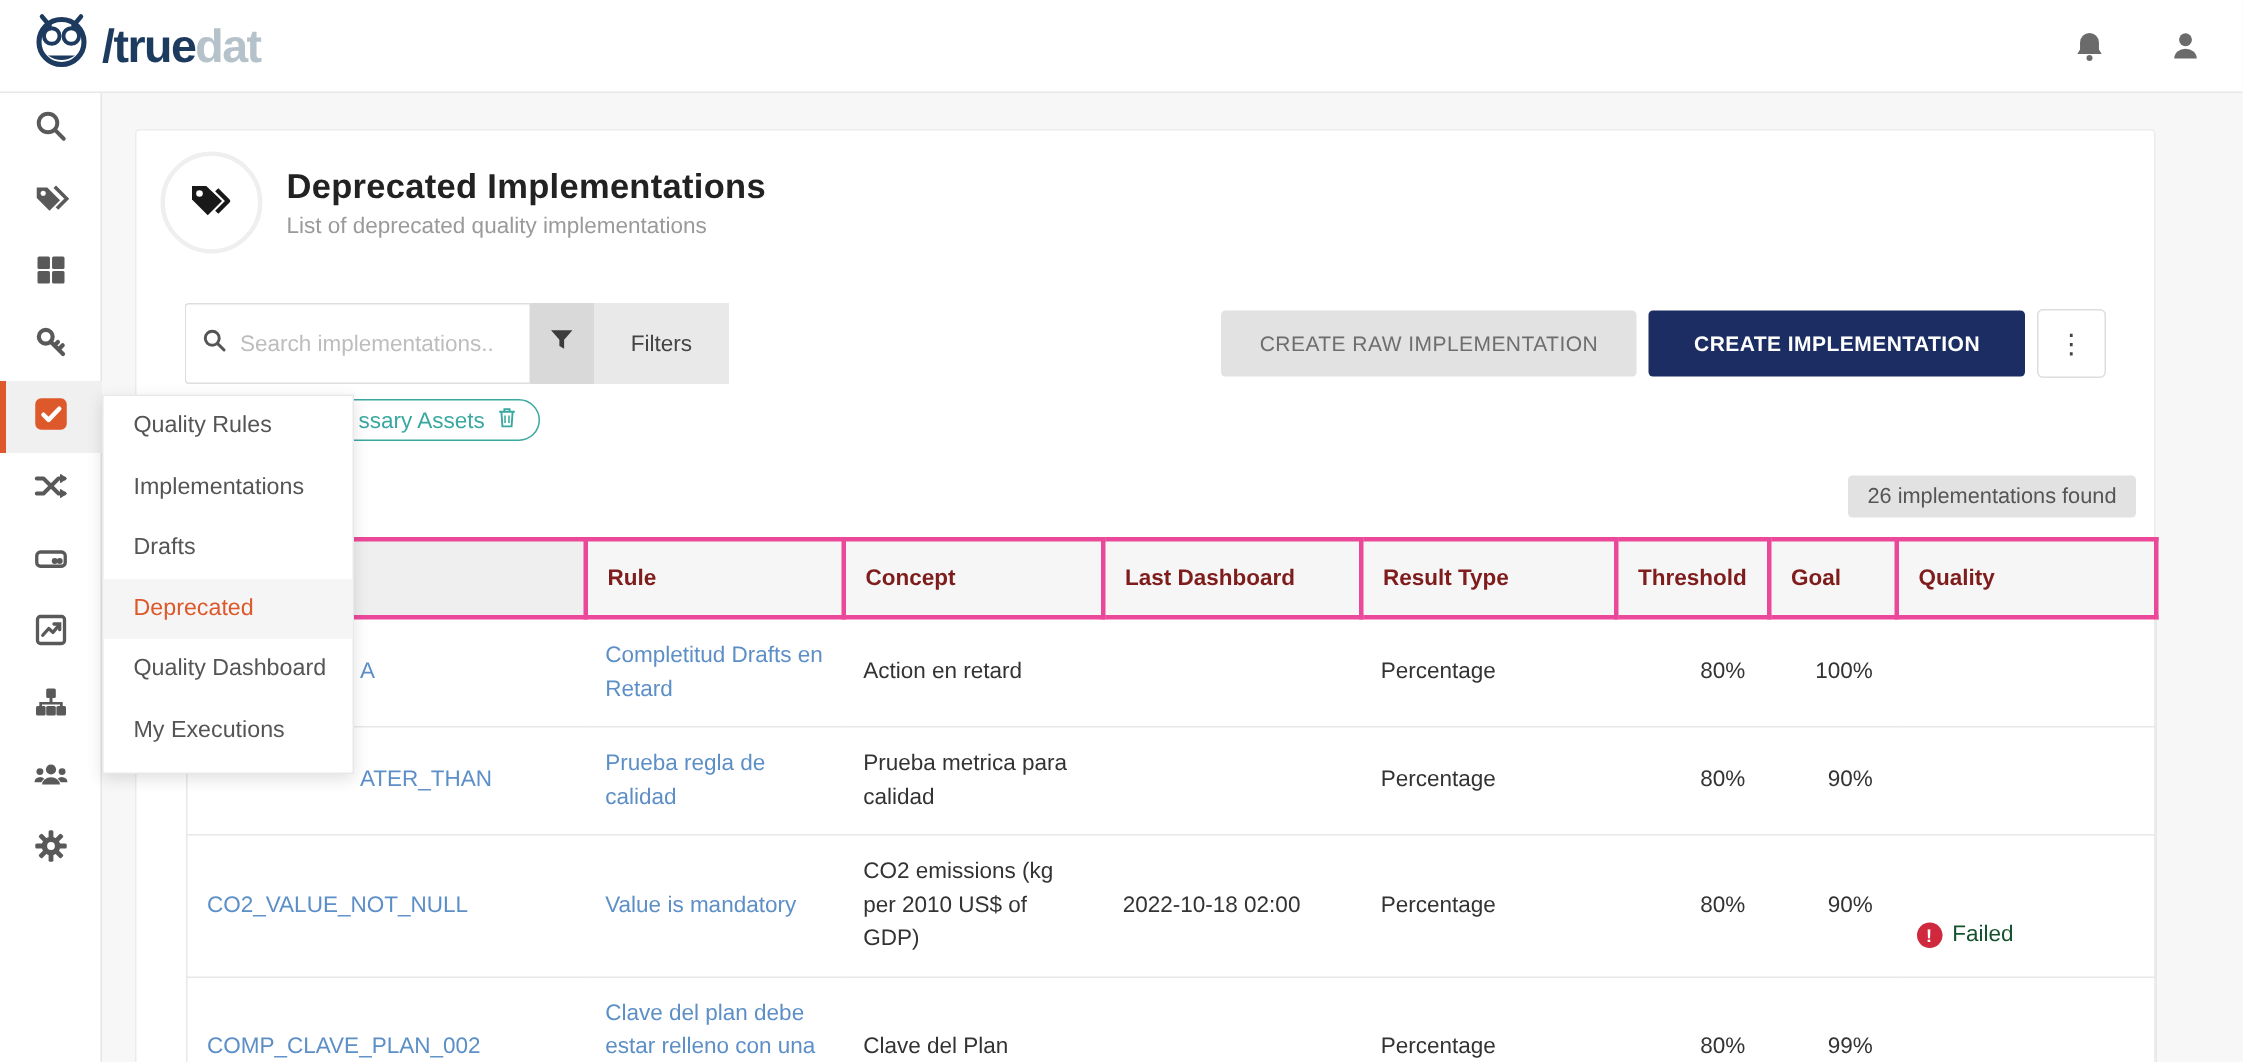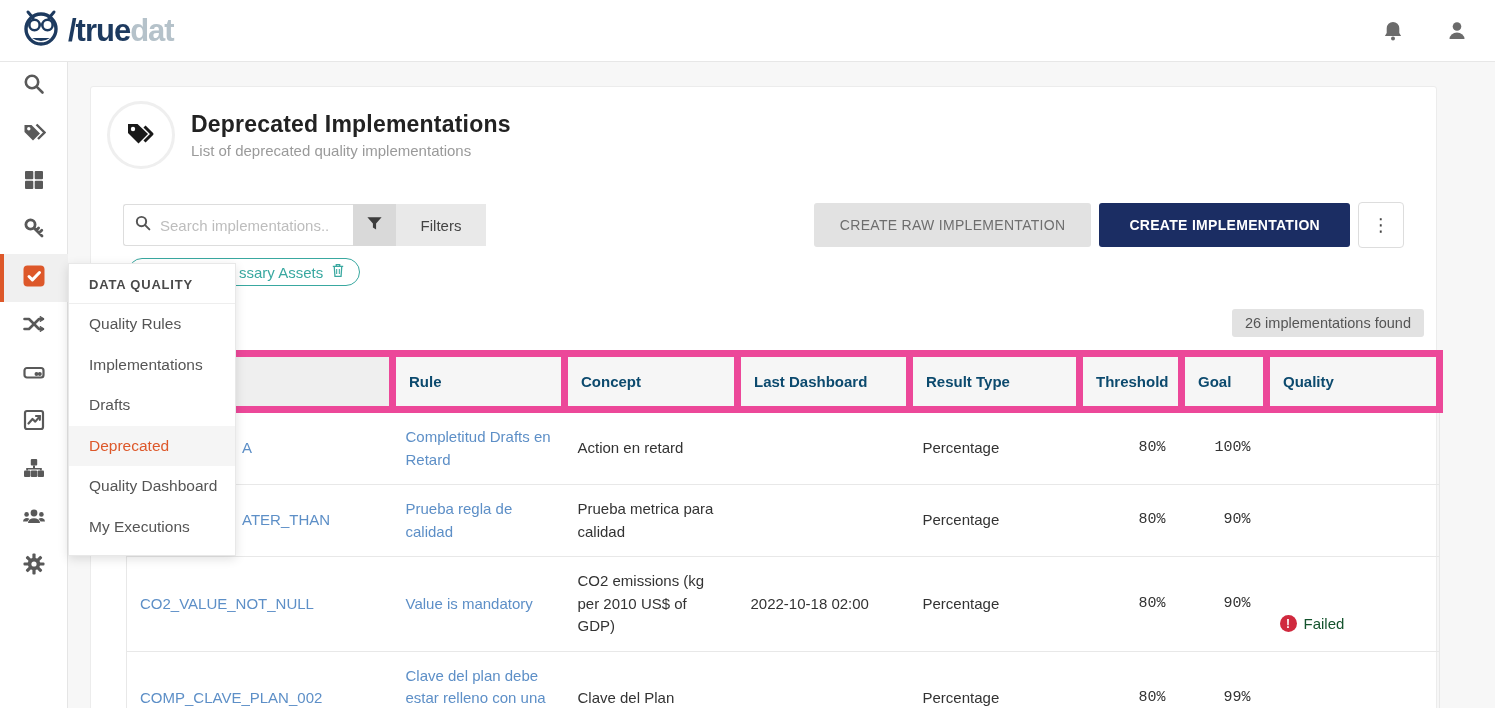--- a/index.html
+++ b/index.html
@@ -34,21 +34,21 @@
 
   
   .card-header { display:flex; align-items:center; gap:16px; padding:14px 0 0 16px; }
   .title-circle { width:68px; height:68px; border-radius:50%; border:3px solid #efefef;
                   display:flex; align-items:center; justify-content:center; flex:0 0 auto; }
   .page-title { font-size:23px; font-weight:600; color:#222; letter-spacing:0.2px; }
   .page-subtitle { font-size:15px; color:#9a9a9a; margin-top:4px; }
 
   
   .toolbar { margin:33px 32px 0 32px; display:flex; justify-content:space-between; align-items:center; }
-  .search-group { display:flex; align-items:stretch; height:42px; }
+  .search-group { display:flex; align-items:stretch; height:54px; }
   .search-box { width:230px; background:#fff; border:1px solid #ddd; border-right:none;
                 border-radius:3px 0 0 3px; display:flex; align-items:center; padding:0 10px; }
   .search-box svg { flex:0 0 auto; margin-right:8px; }
   .search-box input { border:none; outline:none; width:100%; font-size:15px;
                       font-family:"Liberation Sans", sans-serif; color:#444; }
   .search-box input::placeholder { color:#bdbdbd; }
   .filter-funnel { width:43px; background:#d9d9d9; display:flex; align-items:center;
                    justify-content:center; cursor:pointer; }
   .filter-label { width:90px; background:#e9e9e9; display:flex; align-items:center;
                   justify-content:center; font-size:15px; color:#444; cursor:pointer; }
@@ -69,29 +69,29 @@
 
   
   .results-row { display:flex; justify-content:flex-end; margin:23px 12px 0 0; }
   .results-badge { background:#e2e2e2; border-radius:3px; padding:6px 13px; font-size:14.5px; color:#555; }
 
   
   table { margin:13px 0 0 32px; width:1313px; border-collapse:collapse; table-layout:fixed; }
   col.c-impl{width:266px} col.c-rule{width:172px} col.c-concept{width:173px}
   col.c-exec{width:172px} col.c-result{width:170px} col.c-thresh{width:102px}
   col.c-goal{width:85px} col.c-quality{width:173px}
-  thead th { background:#f6f6f6; border:7px solid #ec4899; font-size:15px; font-weight:600;
-             color:#0c4a6e; text-align:left; padding:16px 13px; }
+  thead th { background:#f6f6f6; border:3px solid #ec4899; font-size:15px; font-weight:600;
+             color:#7f1d1d; text-align:left; padding:16px 13px; }
   thead th:first-child { background:#efefef; }
   tbody td { border-bottom:1px solid #e8e8e8; font-size:15px; color:#333;
              padding:13px 13px; vertical-align:middle; line-height:1.5; }
   tbody tr td:first-child { border-left:1px solid #e8e8e8; }
   tbody tr td:last-child { border-right:1px solid #e8e8e8; }
   td.num, th.num-h { }
-  td.num { text-align:right; padding-right:16px;font-family:Liberation Mono, monospace; }
+  td.num { text-align:right; padding-right:16px; }
   a.cell-link { color:#5d8fc7; text-decoration:none; cursor:pointer; }
   .hidden-prefix { padding-left:102px; display:inline-block; }
   .failed-badge { display:inline-flex; align-items:center; gap:7px; color:#14532d;margin-top:40px; }
   .failed-icon { width:17px; height:17px; border-radius:50%; background:#d0293e; color:#fff;
                  font-size:12px; font-weight:bold; display:inline-flex; align-items:center;
                  justify-content:center; }
   .failed-icon::before { content:"!"; }
 
   
   .flyout { position:absolute; left:68px; top:263px; width:168px; background:#fff; z-index:100;
@@ -351,20 +351,19 @@
           <td class="num">80%</td>
           <td class="num">99%</td>
           <td></td>
         </tr>
       </tbody>
     </table>
   </section>
 </main>
 
 <div class="flyout">
-  <div class="flyout-title">DATA QUALITY</div>
   <div class="flyout-item">Quality Rules</div>
   <div class="flyout-item">Implementations</div>
   <div class="flyout-item">Drafts</div>
   <div class="flyout-item active">Deprecated</div>
   <div class="flyout-item">Quality Dashboard</div>
   <div class="flyout-item">My Executions</div>
 </div>
 
 </body></html>

